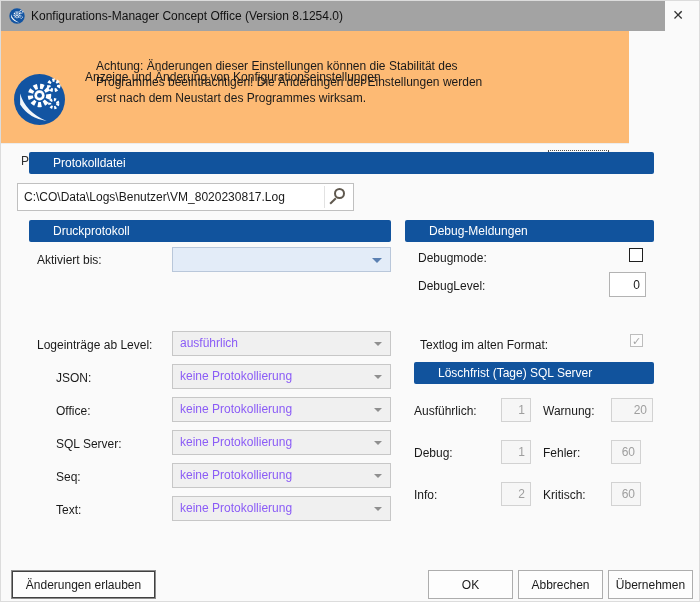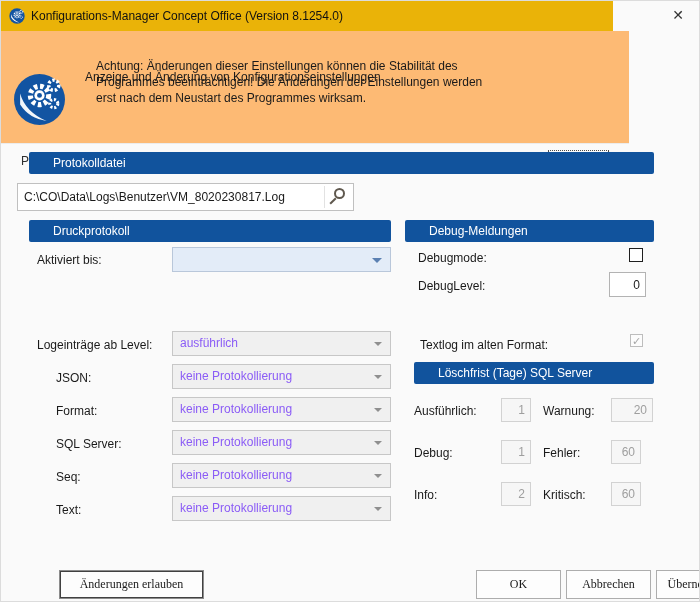--- a/index.html
+++ b/index.html
@@ -1,21 +1,21 @@
 <!DOCTYPE html>
 <html style="--section-header: #11539d; --active-tab: #2257a5; --brand-blue: #1254a2;"><head>
 <meta charset="utf-8">
 <style>
   * { margin:0; padding:0; box-sizing:border-box; }
   html,body { width:700px; height:602px; }
   body { font-family:"Liberation Sans","DejaVu Sans",sans-serif; font-size:12px; color:#1a1a1a; background:#fff; }
   #app { position:relative; width:700px; height:602px; background:#fafafa; border:1px solid #dcdcdc; overflow:hidden; }
 
   
-  .titlebar { position:absolute; left:0; top:0; width:612px; height:30px; background:#eab308; }
+  .titlebar { position:absolute; left:0; top:0; width:664px; height:30px; background:#a3a3a3; }
   .win-icon { position:absolute; left:8px; top:7px; width:16px; height:16px; }
   .win-title { position:absolute; left:30px; top:0; height:30px; line-height:30px; font-size:12px; color:#111; }
   .close-btn { position:absolute; left:656px; top:0; width:42px; height:28px; background:transparent; border:none; font-size:14px; color:#333; cursor:pointer; line-height:28px; text-align:center; font-family:"DejaVu Sans",sans-serif; }
 
   
   .header-zone { position:absolute; left:0; top:30px; width:628px; height:113px; background:#fdba74; border-bottom:1px solid #ececec; }
   .app-icon { position:absolute; left:12px; top:42px; width:53px; height:53px; }
   .heading { position:absolute; left:84px; top:39px; font-size:12px; color:#1a1a1a; }
   .warnline { position:absolute; left:95px; font-size:12px; color:#1a1a1a; line-height:16px; }
 
@@ -45,21 +45,21 @@
 
   
   .cb { position:absolute; width:14px; height:14px; background:#fff; border:1px solid #1f1f1f; }
   .cb.disabled { width:13px; height:13px; background:#fcfcfc; border:1px solid #bdbdbd; color:#a6a6a6; font-size:11px; line-height:12px; text-align:center; }
 
   
   .num { position:absolute; height:25px; background:#fff; border:1px solid #b3b3b3; font-family:inherit; font-size:12px; color:#1a1a1a; text-align:right; padding-right:5px; }
   .num.disabled { background:#f6f6f6; border:1px solid #d2d2d2; color:#9e9e9e; height:24px; }
 
   
-  .btn { position:absolute; height:29px; background:#fdfdfd; border:1px solid #adadad; font-family:Liberation Serif, serif; font-size:12px; color:#1a1a1a; cursor:pointer;margin-left:48px; }
+  .btn { position:absolute; height:29px; background:#fdfdfd; border:1px solid #adadad; font-family:Liberation Sans, sans-serif; font-size:12px; color:#1a1a1a; cursor:pointer; }
   .btn.default { border:1px solid #8c8c8c; box-shadow:inset 0 0 0 1px #414141; }
 </style>
 </head>
 <body>
 
 <div id="app">
 
   <div class="titlebar">
     <svg class="win-icon" viewBox="0 0 52 52">
       <circle cx="26" cy="26" r="25" fill="#1254a2"></circle>
@@ -129,21 +129,21 @@
     <span class="ddtext">ausführlich</span>
       <span class="arrow"></span>
   </div>
 
   <div class="lbl" style="left:55px; top:370px;">JSON:</div>
   <div class="dd" style="top:363px;">
     <span class="ddtext">keine Protokollierung</span>
       <span class="arrow"></span>
   </div>
 
-  <div class="lbl" style="left:55px; top:403px;">Format:</div>
+  <div class="lbl" style="left:55px; top:403px;">Office:</div>
   <div class="dd" style="top:396px;">
     <span class="ddtext">keine Protokollierung</span>
       <span class="arrow"></span>
   </div>
 
   <div class="lbl" style="left:55px; top:436px;">SQL Server:</div>
   <div class="dd" style="top:429px;">
     <span class="ddtext">keine Protokollierung</span>
       <span class="arrow"></span>
   </div>

